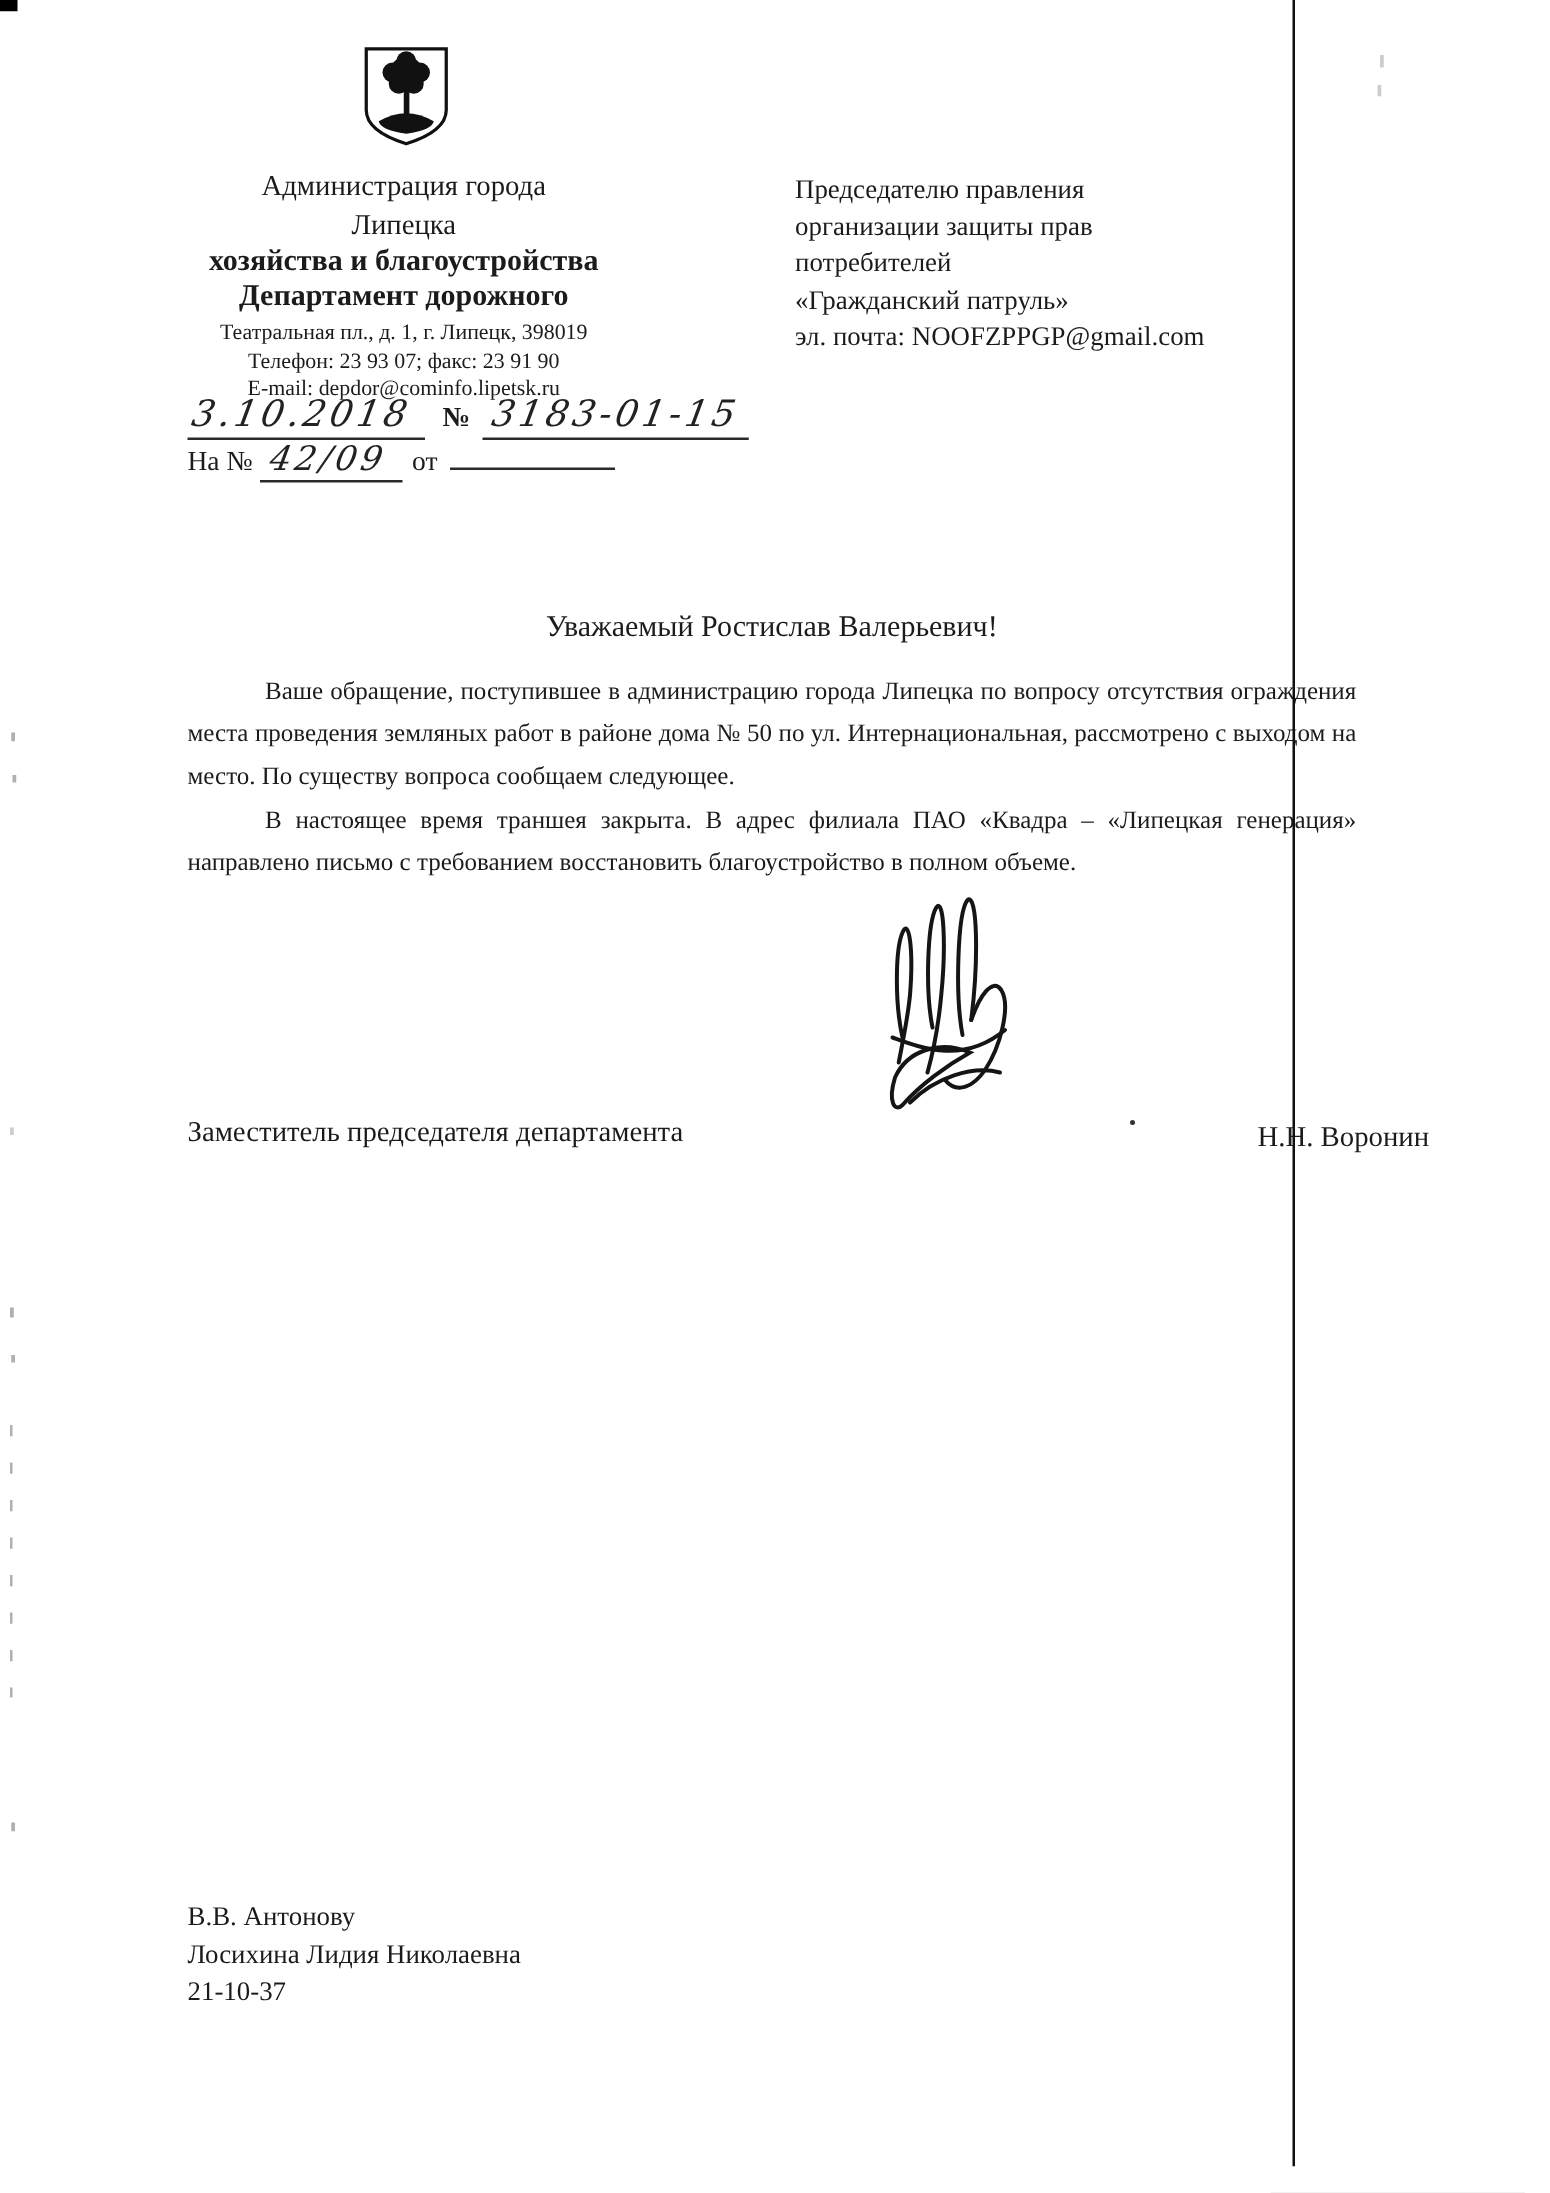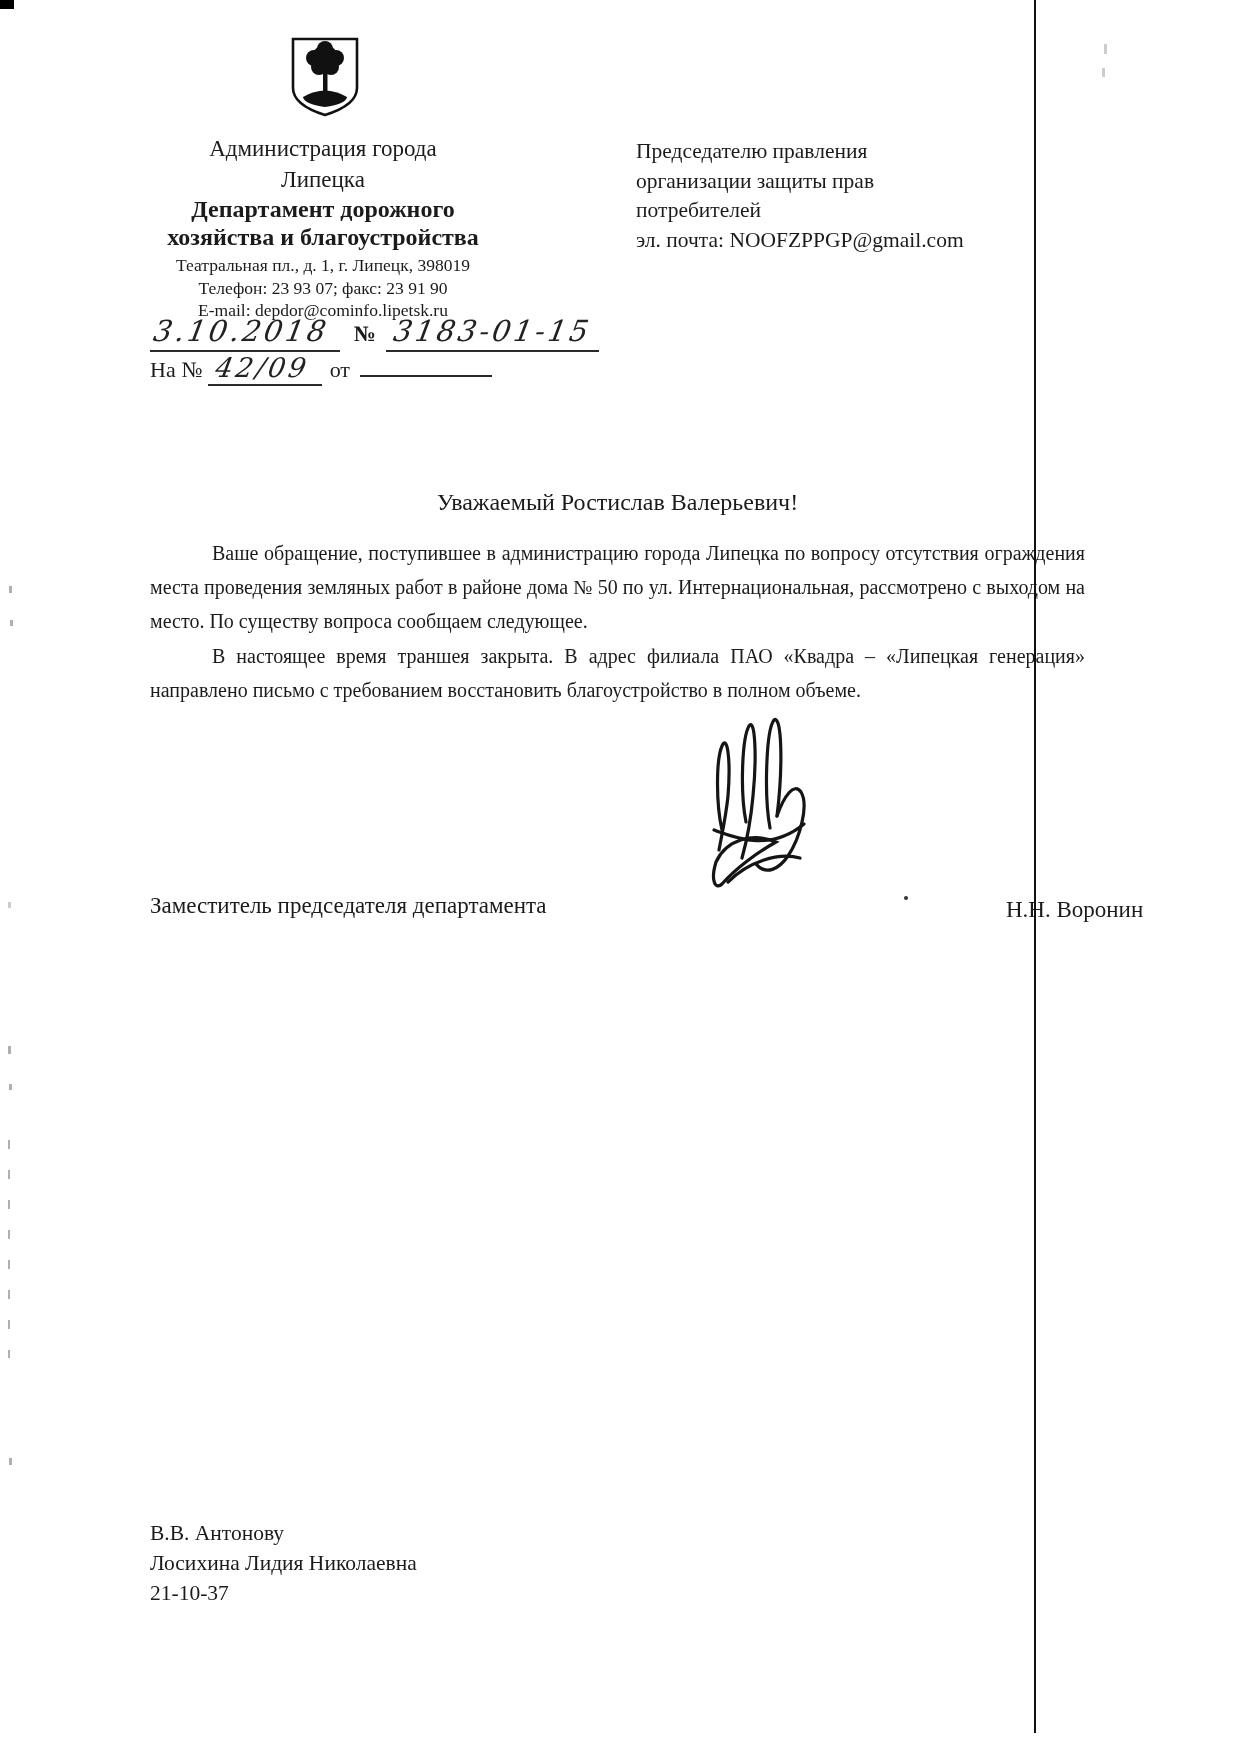--- a/index.html
+++ b/index.html
@@ -75,40 +75,41 @@
       <circle cx="42" cy="31" r="8"></circle>
       <circle cx="36" cy="13" r="8"></circle>
       <rect x="34" y="36" width="4.5" height="24"></rect>
       <path d="M14,61 Q36,48 58,61 Q57,68 36,71 Q15,68 14,61 Z"></path>
     </g>
   </svg>
 
   <div class="org-header">
     <div class="org-line">Администрация города</div>
     <div class="org-line">Липецка</div>
+    <div class="dept-line">хозяйства и благоустройства</div>
     <div class="dept-line">Департамент дорожного</div>
-    <div class="dept-line">хозяйства и благоустройства</div>
     <div class="contact-line contact-first">Театральная пл., д. 1, г. Липецк, 398019</div>
     <div class="contact-line">Телефон: 23 93 07; факс: 23 91 90</div>
     <div class="contact-line">E-mail: depdor@cominfo.lipetsk.ru</div>
   </div>
 
   <div class="ref-row ref-row1">
     <span class="u u-date"><span class="hw">3.10.2018</span></span><span class="no-label">№</span><span class="u u-num"><span class="hw">3183-01-15</span></span>
   </div>
 
   <div class="ref-row ref-row2">
     <span>На №</span>
     <span class="u u-reply"><span class="hw reply-hw">42/09</span></span><span class="ot-label">от</span><span class="u u-blank"></span>
   </div>
 
   <div class="addressee">
     <div>Председателю правления</div>
     <div>организации защиты прав</div>
     <div>потребителей</div>
+    <div>«Гражданский патруль»</div>
     <div>эл. почта: NOOFZPPGP@gmail.com</div>
   </div>
 
   <div class="salutation">Уважаемый Ростислав Валерьевич!</div>
 
   <div class="body-text">
     <p>Ваше обращение, поступившее в администрацию города Липецка по вопросу отсутствия ограждения места проведения земляных работ в районе дома № 50 по ул. Интернациональная, рассмотрено с выходом на место. По существу вопроса сообщаем следующее.</p>
     <p>В настоящее время траншея закрыта. В адрес филиала ПАО «Квадра – «Липецкая генерация» направлено письмо с требованием восстановить благоустройство в полном объеме.</p>
   </div>
 

